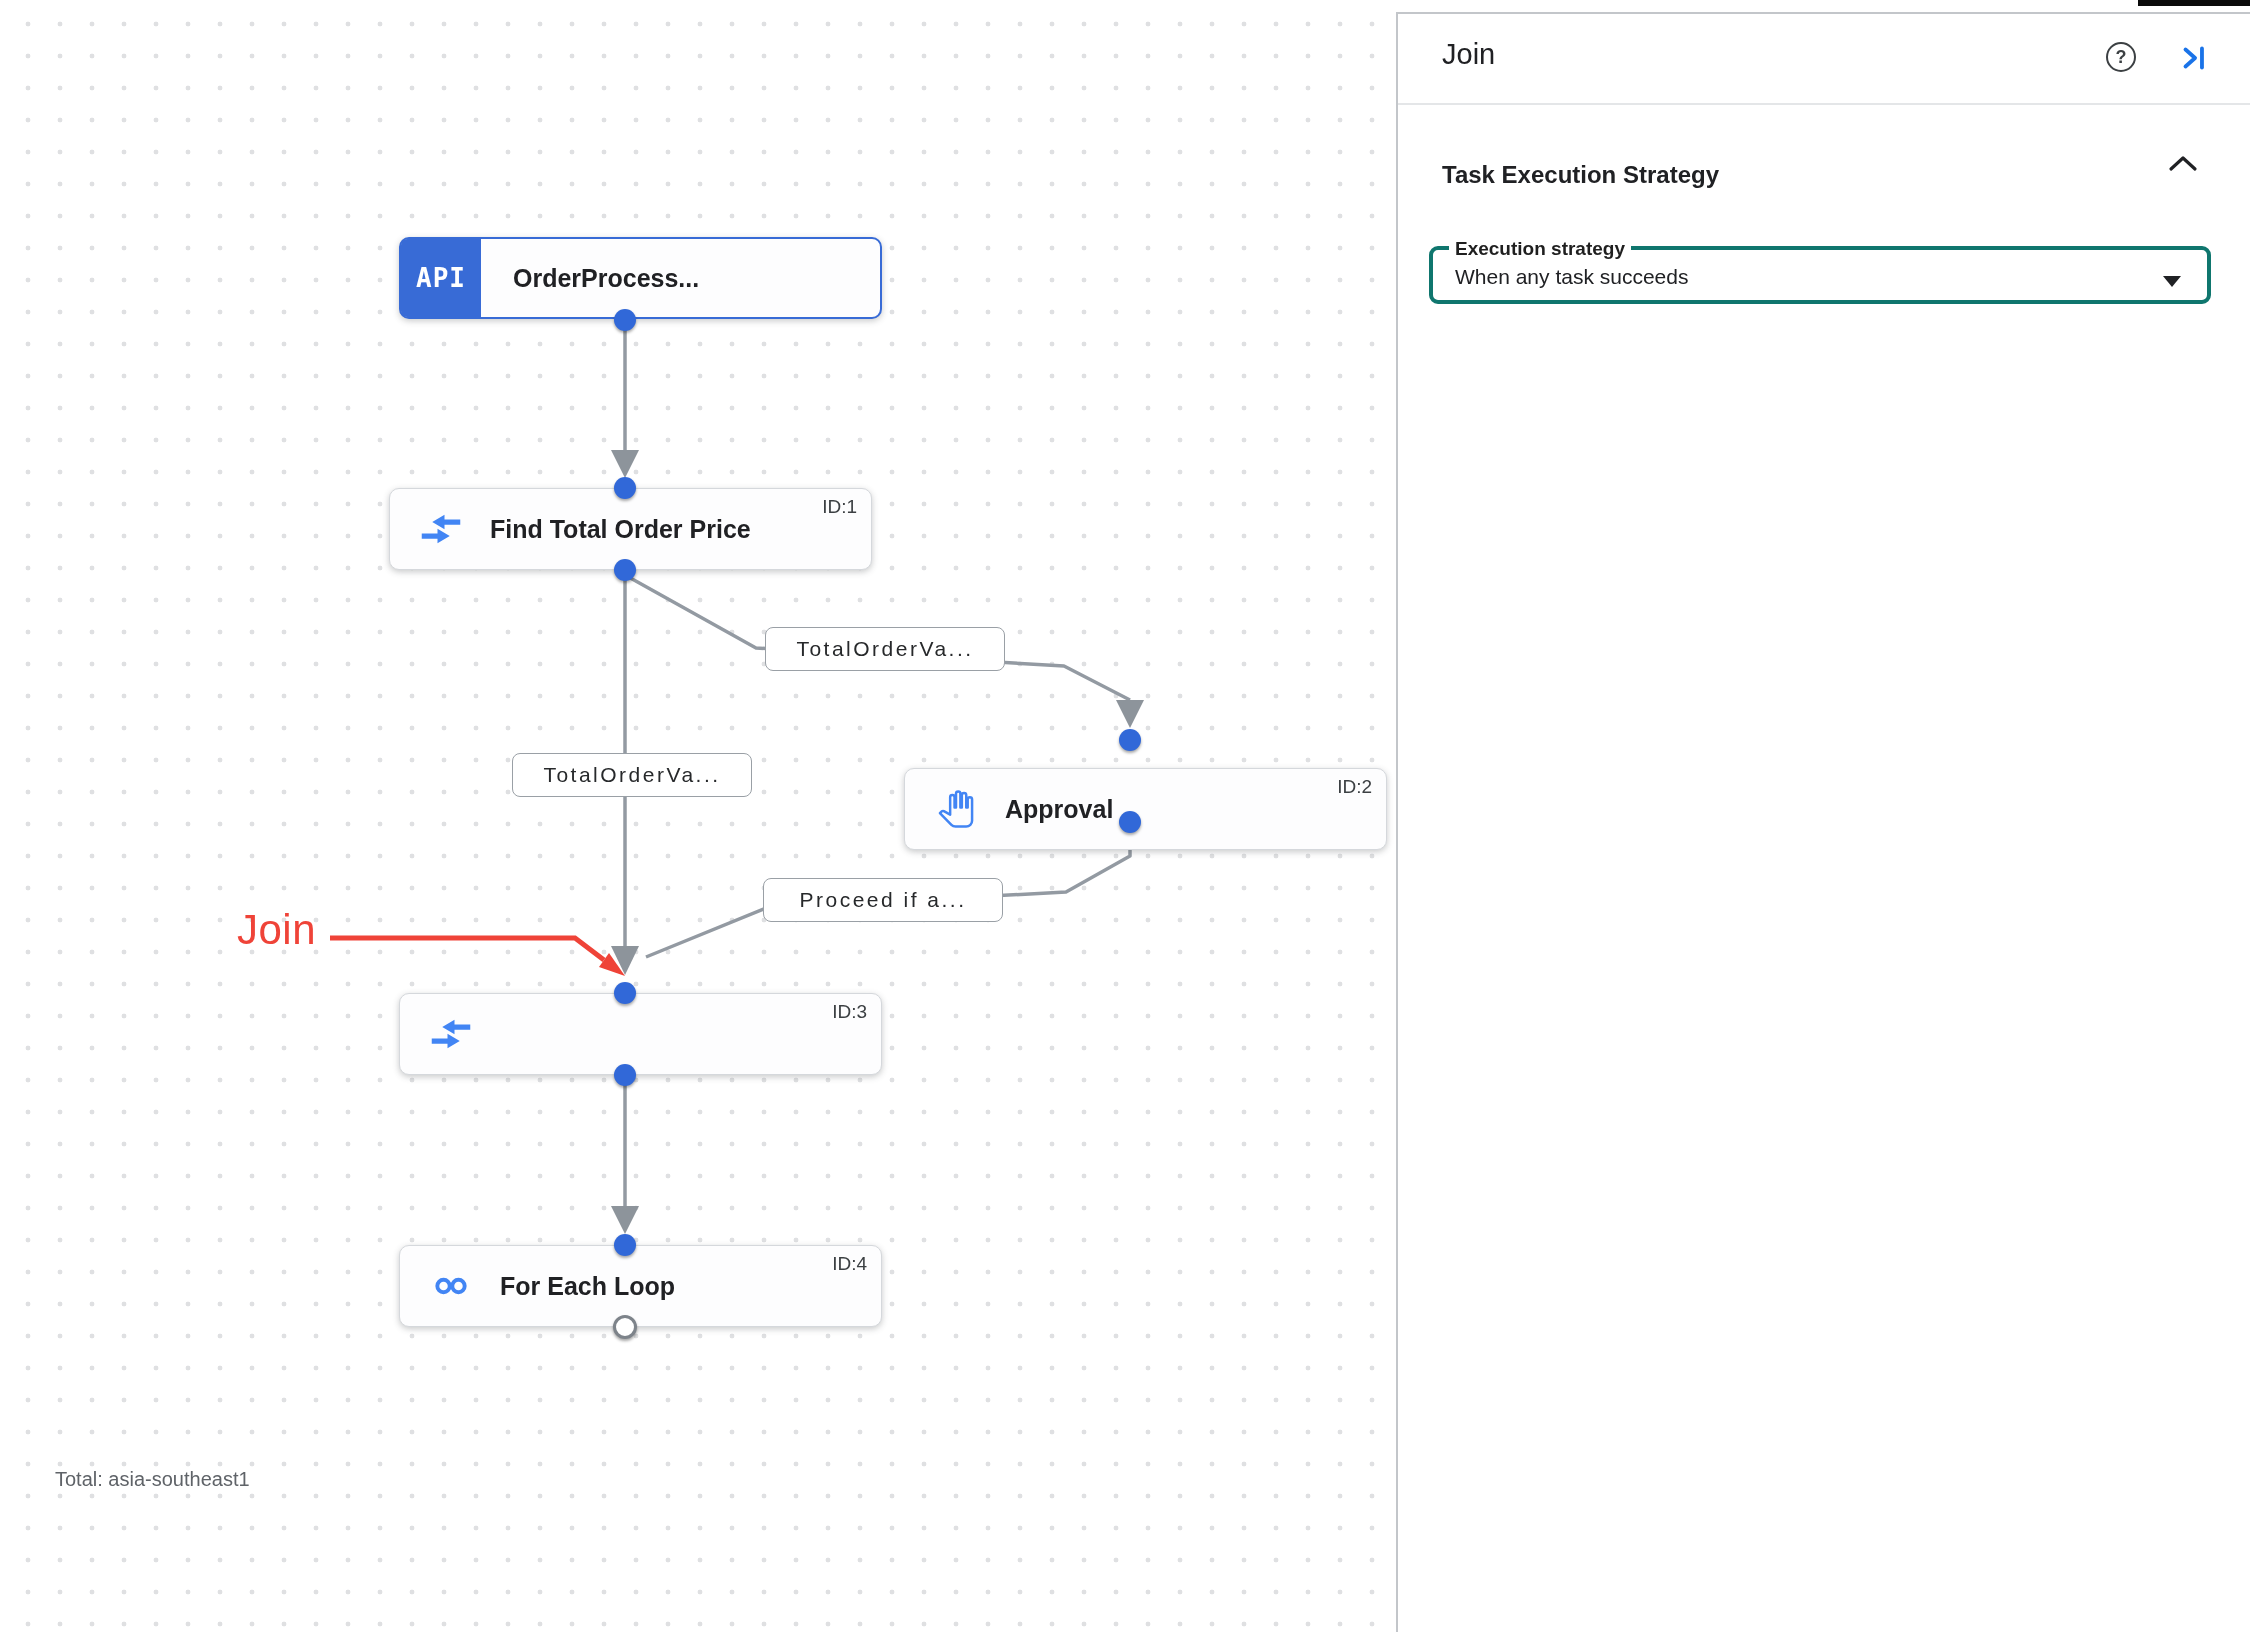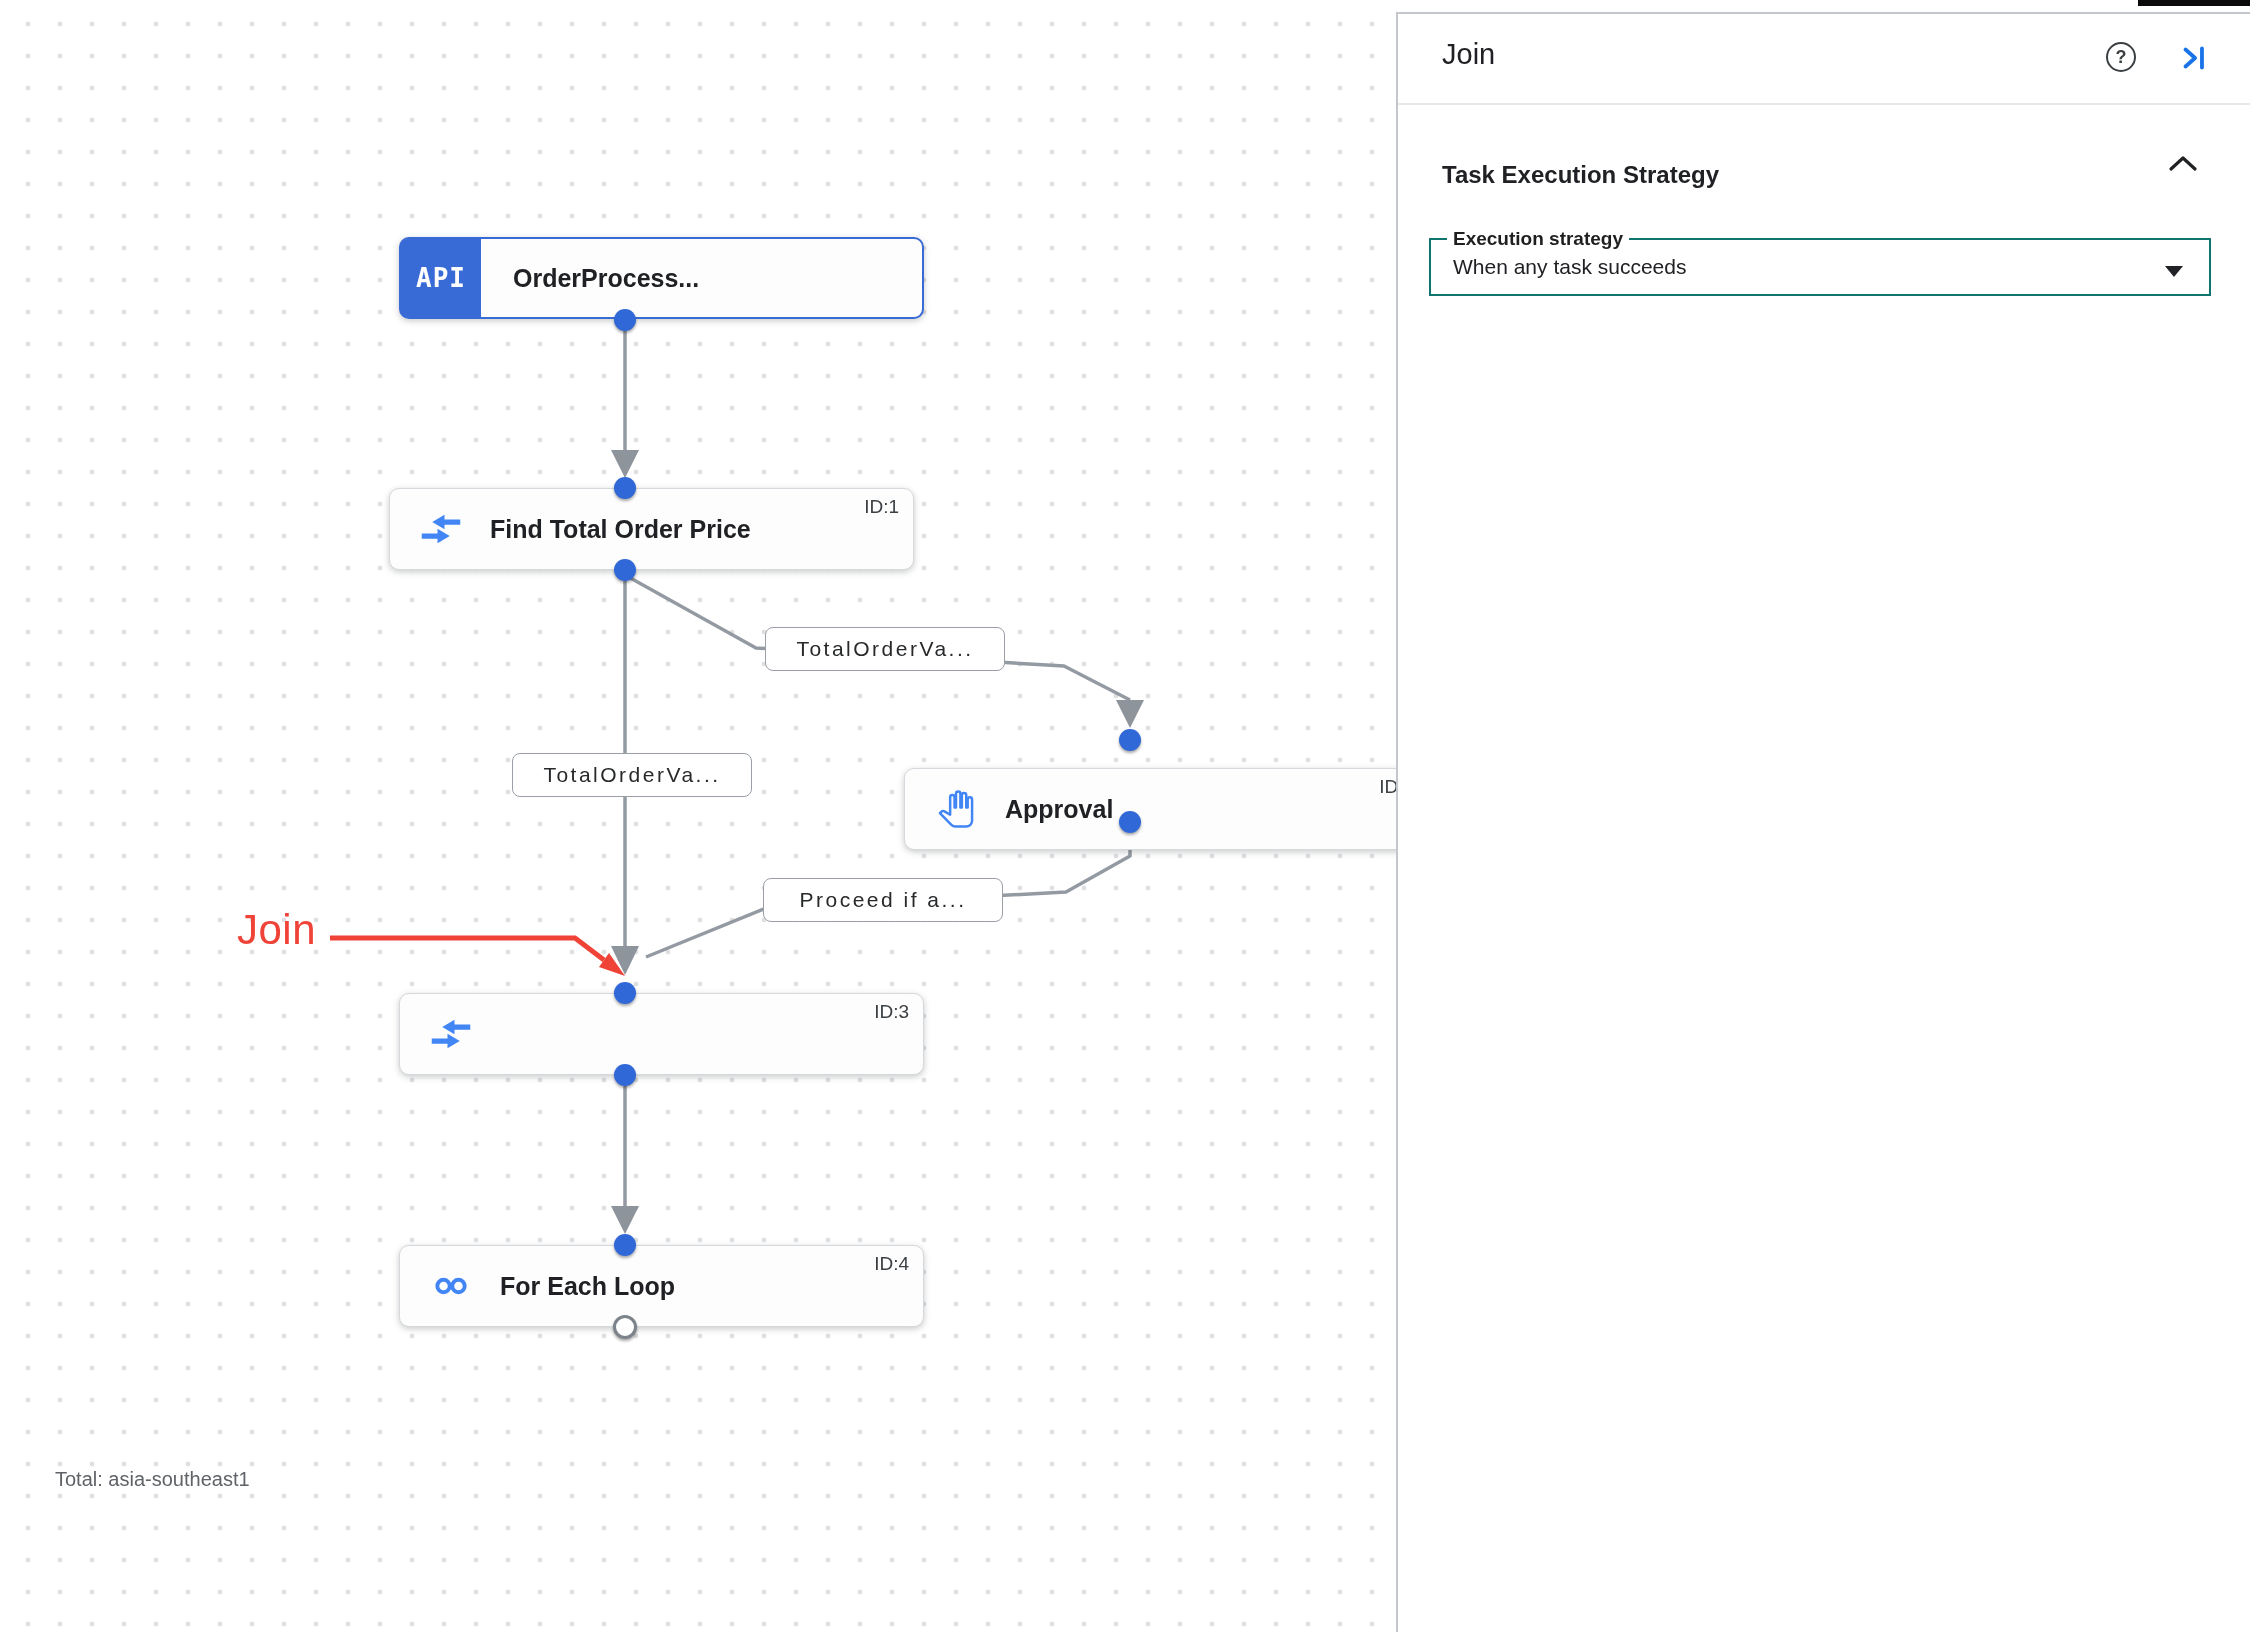--- a/index.html
+++ b/index.html
@@ -5,21 +5,21 @@
   html,body{margin:0;padding:0;background:#fff;}
   #stage{position:relative;width:2250px;height:1632px;overflow:hidden;background:#fff;
          font-family:"Liberation Sans","DejaVu Sans",sans-serif;color:#202124;}
 
   
   .canvas{position:absolute;left:0;top:0;width:1396px;height:1632px;background:#fff;
           background-image:radial-gradient(circle,#dfe0e2 2.1px,rgba(0,0,0,0) 2.7px);
           background-size:32px 32px;background-position:12px 8px;}
   .edges-svg,.annot-svg{position:absolute;left:0;top:0;pointer-events:none;}
 
-  .node{position:absolute;width:525px;height:82px;background:#fdfdfe;
+  .node{position:absolute;width:483px;height:82px;background:#fdfdfe;
         border:1.5px solid #d5d8dc;border-radius:10px;
         box-shadow:0 2px 6px rgba(60,64,67,.28);box-sizing:border-box;}
   .node-title{position:absolute;left:100px;top:0;height:100%;display:flex;align-items:center;
               font-size:25px;font-weight:700;color:#202124;white-space:nowrap;}
   .icon-box{position:absolute;left:28px;top:50%;transform:translateY(-50%);
             width:46px;height:46px;display:flex;align-items:center;justify-content:center;}
   .id-label{position:absolute;top:7px;right:14px;font-size:19px;font-weight:500;color:#3c4043;}
 
   .trigger{border:2.5px solid #386bd6;}
   .badge{position:absolute;left:0;top:0;bottom:0;width:80px;background:#386bd6;
@@ -50,22 +50,22 @@
   .panel-title{position:absolute;left:46px;top:38px;font-size:29px;color:#202124;}
   .help-icon{position:absolute;left:710px;top:42px;width:26px;height:26px;border:2.5px solid #3c4043;
              border-radius:50%;display:flex;align-items:center;justify-content:center;
              font-size:18px;font-weight:700;color:#3c4043;cursor:pointer;}
   .collapse-icon{position:absolute;left:781px;top:41px;cursor:pointer;}
   .panel-divider{position:absolute;left:0;right:0;top:103px;height:1.5px;background:#e4e6e8;}
 
   .section-title{position:absolute;left:46px;top:161px;font-size:24px;font-weight:700;color:#202124;}
   .section-chevron{position:absolute;left:770px;top:152px;cursor:pointer;}
 
-  .select-box{position:absolute;left:33px;top:238px;width:782px;height:58px;
-              border:2px solid #0f766e;border-radius:0;box-sizing:border-box;background:#fff;
+  .select-box{position:absolute;left:33px;top:246px;width:782px;height:58px;
+              border:4px solid #0f766e;border-radius:9px;box-sizing:border-box;background:#fff;
               cursor:pointer;}
   .select-label{position:absolute;left:16px;top:-12px;background:#fff;padding:0 6px;
                 font-size:19px;font-weight:700;color:#1f1f1f;white-space:nowrap;}
   .select-value{position:absolute;left:22px;top:0;height:54px;display:flex;align-items:center;
                 font-size:21px;color:#202124;white-space:nowrap;}
   .select-caret{position:absolute;right:26px;top:23px;}
 </style>
 </head>
 <body>
 

